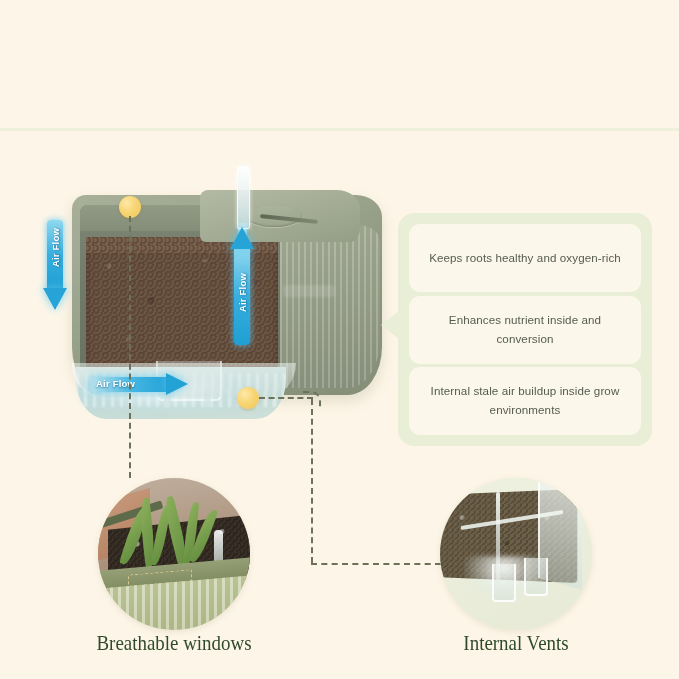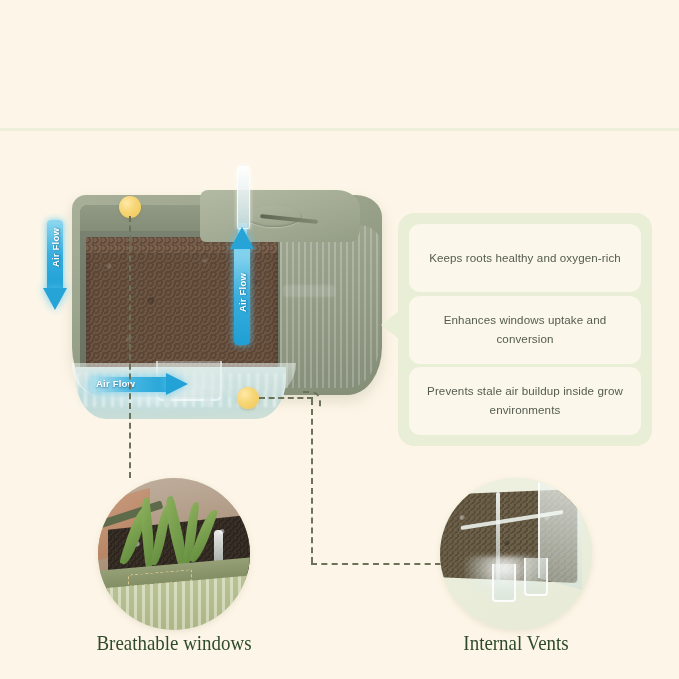--- a/index.html
+++ b/index.html
@@ -439,24 +439,24 @@
   <div class="leader" id="leader-corner-1"></div>
   <div class="leader" id="leader-right-v"></div>
   <div class="leader" id="leader-right-h2"></div>
 
   <div class="feature-notch"></div>
   <div class="feature-panel">
     <div class="feature-card">
       <span>Keeps roots healthy and oxygen-rich</span>
     </div>
     <div class="feature-card">
-      <span>Enhances windows uptake and conversion</span>
+      <span>Enhances nutrient inside and conversion</span>
     </div>
     <div class="feature-card">
-      <span>Prevents stale air buildup inside grow environments</span>
+      <span>Internal stale air buildup inside grow environments</span>
     </div>
   </div>
 
   <div class="circle-photo" id="photo-windows">
     <div class="pw-sky"></div>
     <div class="pw-panel"></div>
     <div class="pw-rail"></div>
     <div class="pw-soil"></div>
     <div class="leaf" style="left:30px;top:28px;width:12px;height:60px;transform:rotate(18deg);"></div>
     <div class="leaf" style="left:44px;top:20px;width:11px;height:70px;transform:rotate(-6deg);"></div>

